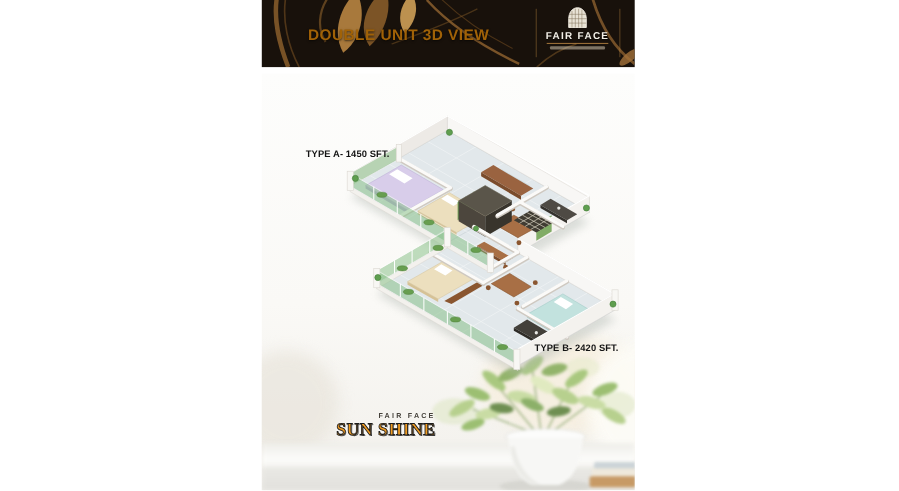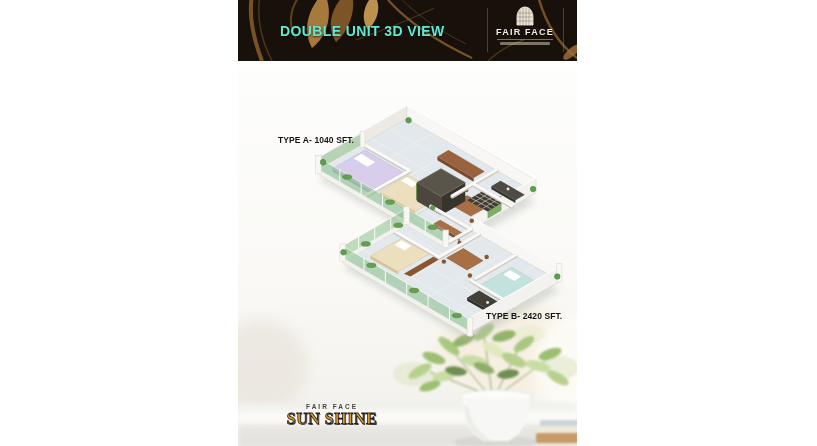--- a/index.html
+++ b/index.html
@@ -3,21 +3,21 @@
 <meta charset="utf-8">
 <style>
   html,body{margin:0;padding:0;background:#ffffff;}
   .page{position:relative;width:817px;height:446px;background:#ffffff;overflow:hidden;
         font-family:"Liberation Sans",sans-serif;}
 
   
   .header{position:absolute;left:238px;top:0;width:339px;height:61px;background:#18110b;overflow:hidden;}
   .header svg.veins{position:absolute;left:0;top:0;}
   .header-title{position:absolute;left:42px;top:50%;transform:translateY(-50%);
-    color:#5eead4;font-size:14px;font-weight:700;letter-spacing:.4px;
+    color:#a16207;font-size:14px;font-weight:700;letter-spacing:.4px;
     text-shadow:0 1px 2px rgba(0,0,0,.65);white-space:nowrap;}
   .brand{position:absolute;left:253px;top:6px;width:68px;text-align:center;}
   .brand .b-icon{display:block;margin:0 auto;}
   .brand-name{display:block;margin-top:1px;color:#f3efe7;font-size:9px;font-weight:700;letter-spacing:1.2px;
     text-shadow:0 1px 1px rgba(0,0,0,.6);}
   .brand-rule{display:block;height:1px;width:56px;margin:2px auto 0;background:rgba(192,139,69,.75);}
   .brand-tagline{display:block;height:2.5px;width:50px;margin:2px auto 0;background:rgba(228,216,192,.5);border-radius:1px;}
   .v-sep{position:absolute;top:8px;width:1px;height:44px;background:rgba(192,139,69,.38);}
   .v-sep.left{left:249px;} .v-sep.right{left:325px;}
 
@@ -33,21 +33,21 @@
   .below-sill{position:absolute;left:0;top:358px;width:339px;height:21px;filter:blur(2px);
     background:linear-gradient(180deg,#e9e8e4,#e2e1dd);}
 
   .plant-svg{position:absolute;left:150px;top:249px;filter:blur(1.3px);}
   .plan-svg{position:absolute;left:20px;top:30px;}
 
   .plan-label{position:absolute;color:#141414;font-size:8.5px;font-weight:700;letter-spacing:.1px;white-space:nowrap;}
   .label-a{left:40px;top:68px;}
   .label-b{left:248px;top:244px;}
 
-  .sunshine{position:absolute;left:30px;top:308px;width:128px;text-align:center;margin-top:28px;}
+  .sunshine{position:absolute;left:30px;top:308px;width:128px;text-align:right;}
   .ff-top{display:block;font-size:6.5px;font-weight:700;letter-spacing:2px;color:#45413a;
     text-shadow:0 0 2px rgba(255,255,255,.9);}
   .ss-main{display:block;margin-top:0px;font-family:"Liberation Serif",serif;font-size:16px;font-weight:700;
     letter-spacing:.5px;color:#f09c22;-webkit-text-stroke:.8px #1b1b1b;
     text-shadow:0 0 3px rgba(255,255,255,.95),0 0 7px rgba(255,255,255,.75),1px 1px 0 #1b1b1b;}
 </style>
 </head>
 <body>
 
 <div class="page">
@@ -330,21 +330,21 @@
       <g fill="#5f9e4f" stroke="#47803c" stroke-width="0.6">
         <circle cx="70" cy="55" r="3"></circle>
           <circle cx="162" cy="10" r="3"></circle>
           <circle cx="296" cy="84" r="3"></circle>
         <circle cx="188" cy="104" r="2.5"></circle>
           <circle cx="92" cy="152" r="3"></circle>
           <circle cx="322" cy="178" r="3"></circle>
       </g>
     </svg>
 
-    <div class="plan-label label-a">TYPE A- 1040 SFT.</div>
+    <div class="plan-label label-a">TYPE A- 1450 SFT.</div>
     <div class="plan-label label-b">TYPE B- 2420 SFT.</div>
 
     <div class="sunshine">
       <span class="ff-top">FAIR FACE</span>
       <span class="ss-main">SUN SHINE</span>
     </div>
   </div>
 
 </div>
 

